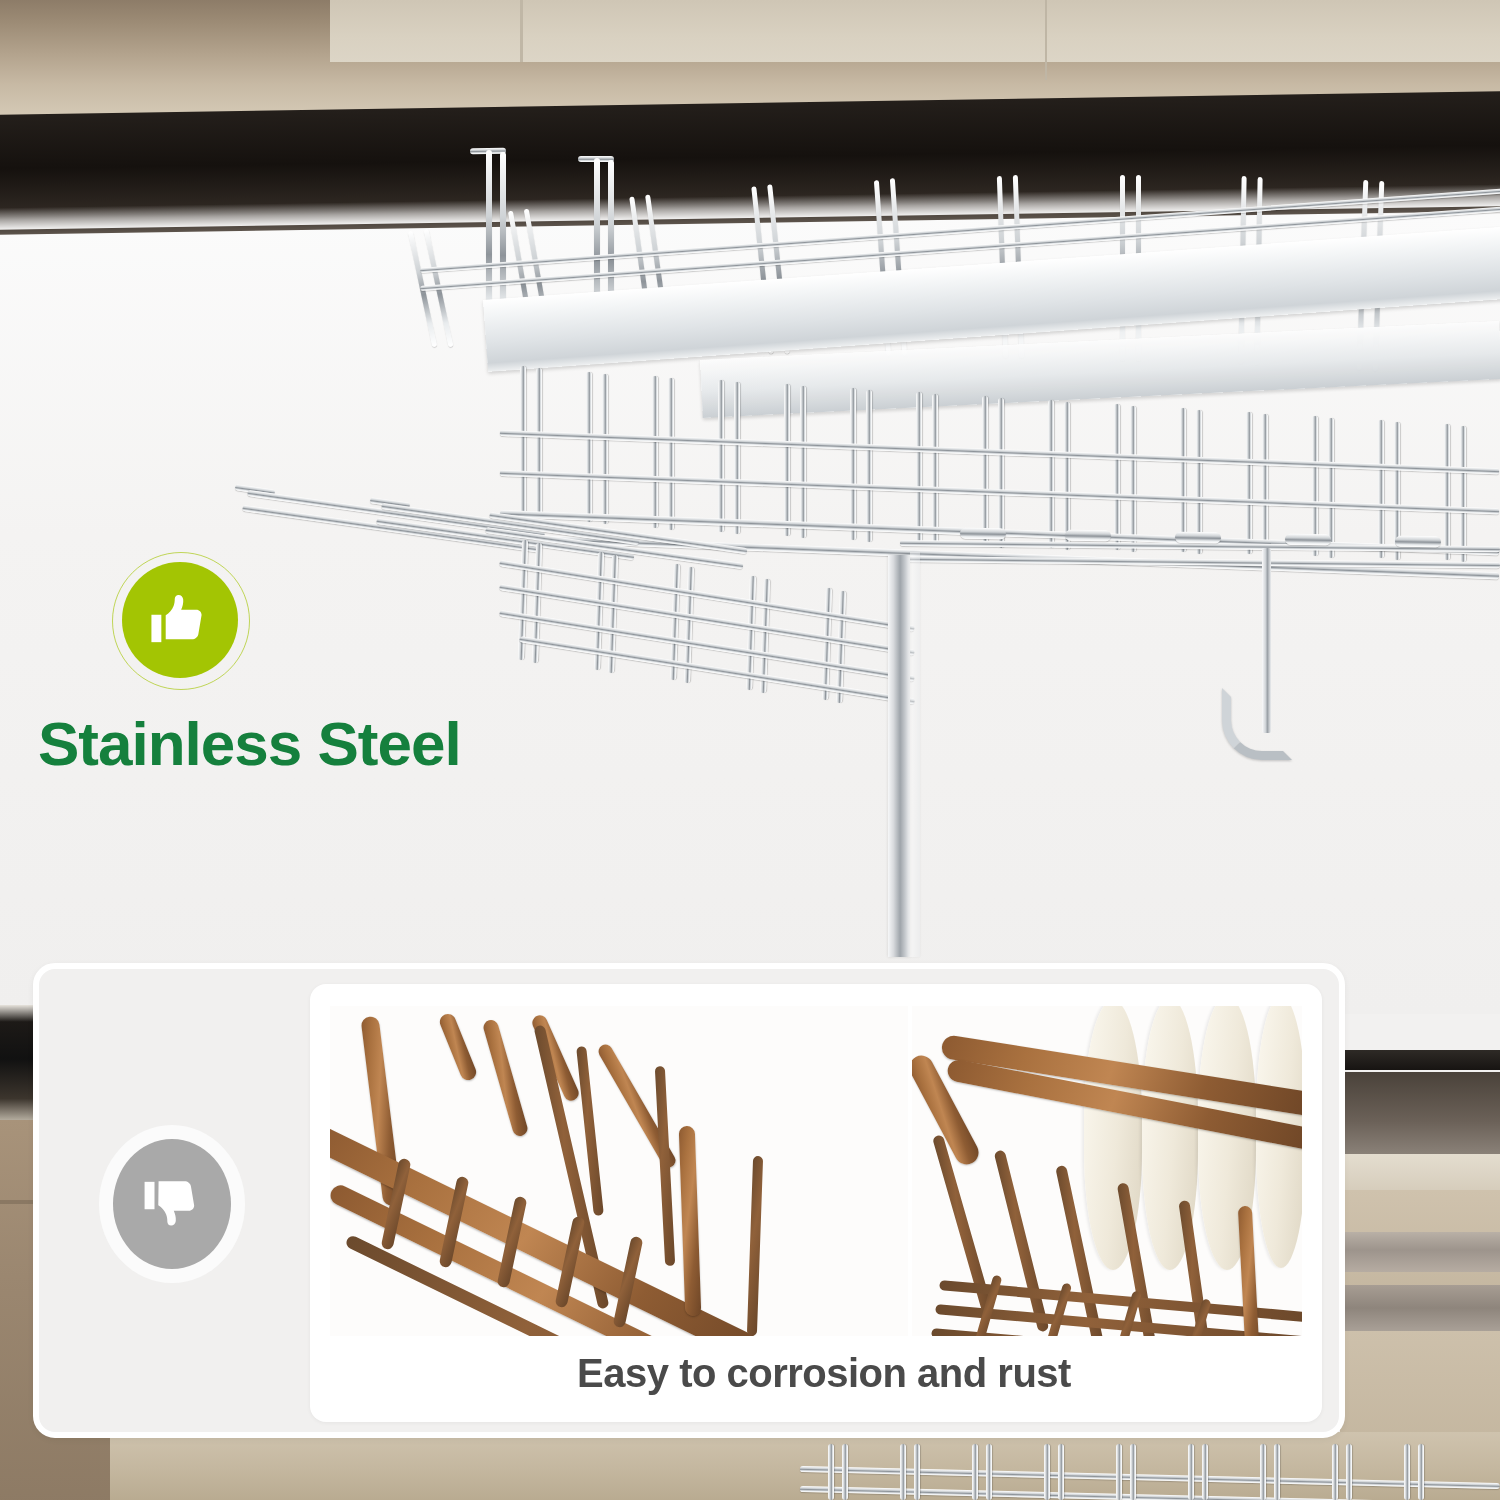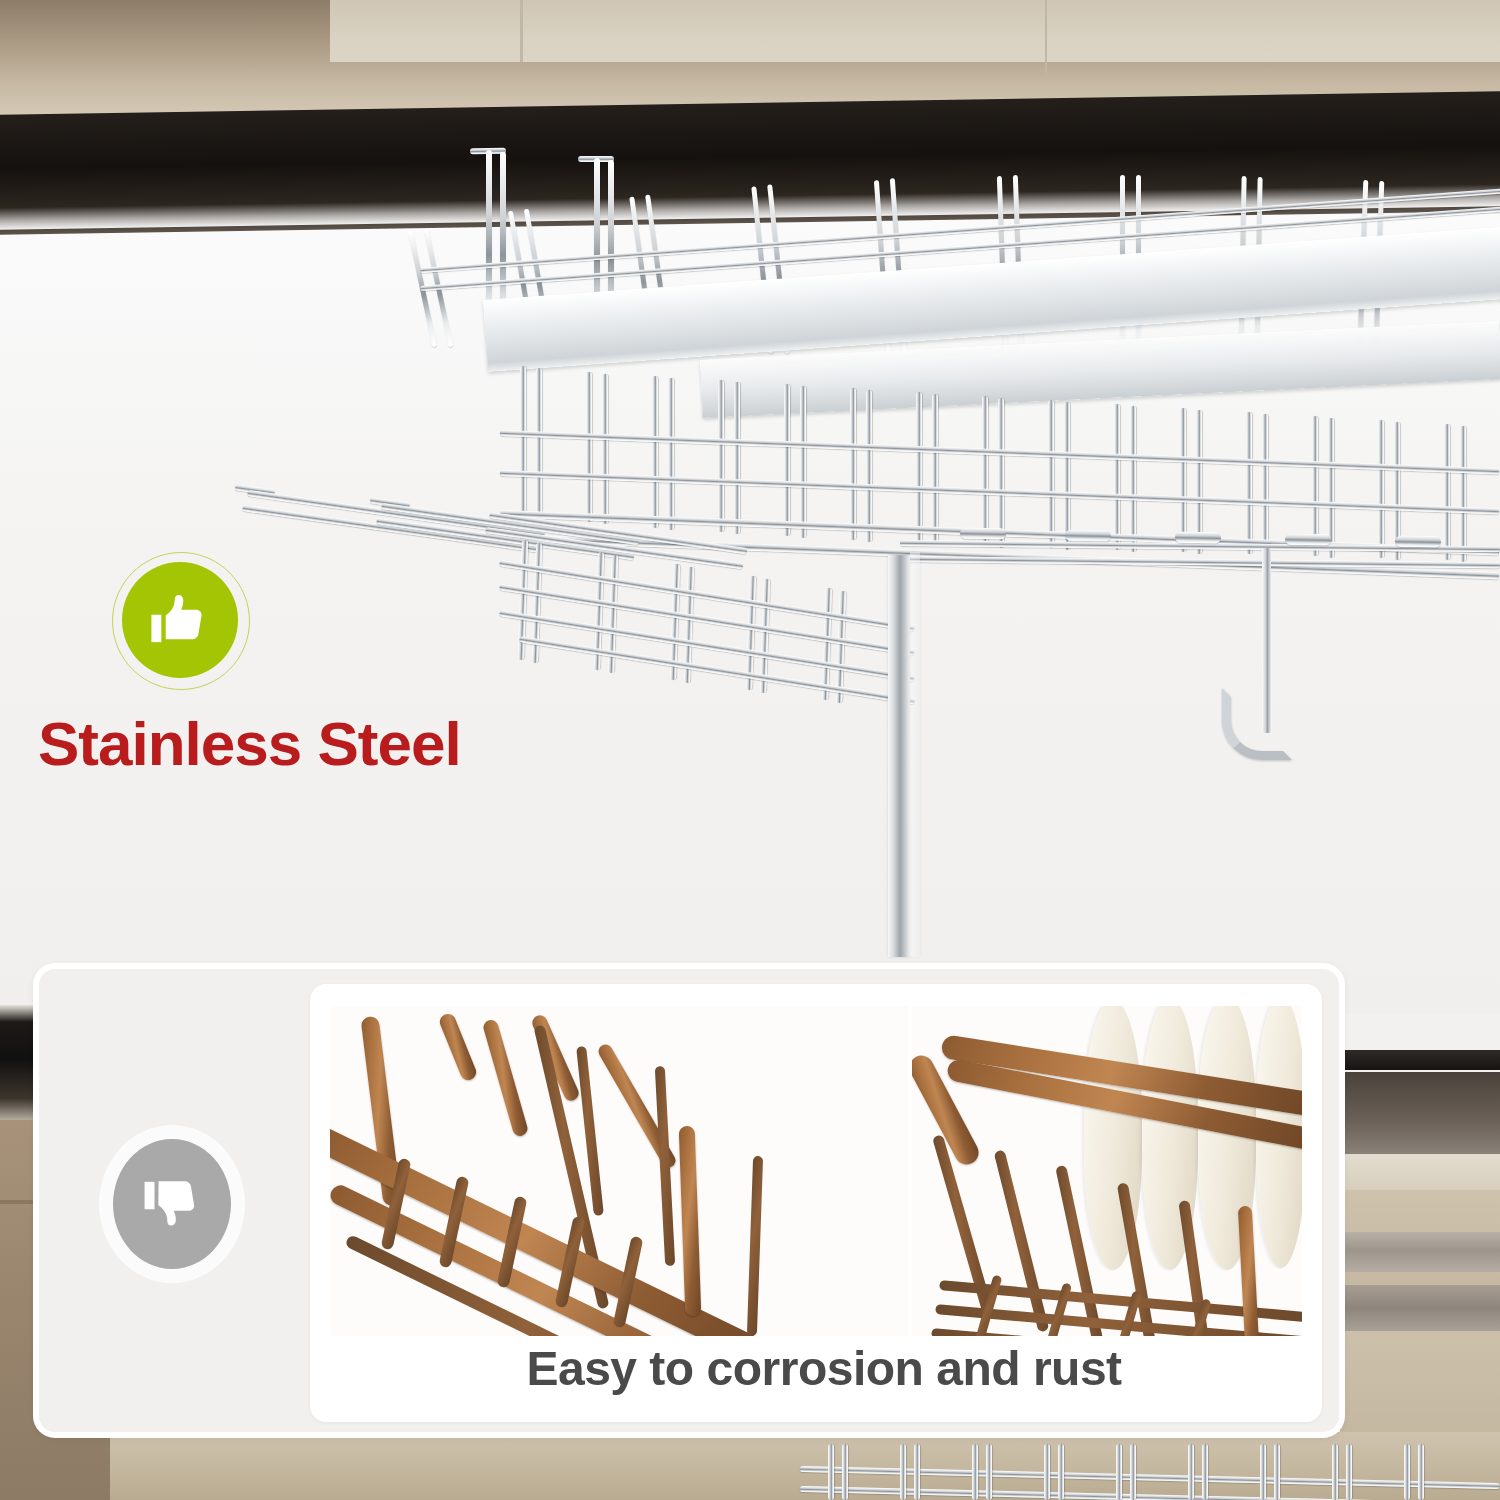--- a/index.html
+++ b/index.html
@@ -96,21 +96,21 @@
   .photo{position:relative;flex:1;background:#fdfcfb;overflow:hidden;}
   .photo.p2{flex:0 0 390px;}
   .rust{position:absolute;border-radius:20px;
     background:linear-gradient(100deg,#8d5a31 0%,#a9713f 22%,#c08652 45%,#8e5c33 70%,#6d4526 100%);
     box-shadow:0 1px 2px rgba(0,0,0,.25);}
   .rust-thin{position:absolute;border-radius:8px;
     background:linear-gradient(100deg,#6b4a2d,#90613a 40%,#6a472a);}
   .dishwhite{position:absolute;background:linear-gradient(95deg,#fbf8ef 0%,#efe9da 55%,#ded6c3 100%);
     border-radius:50%/44%;box-shadow:-2px 0 3px rgba(0,0,0,.07);}
   .caption{position:absolute;left:16px;right:0;bottom:26px;text-align:center;
-    font-size:48px;font-weight:bold;color:#4a4a4a;letter-spacing:-0.5px;
+    font-size:40px;font-weight:bold;color:#4a4a4a;letter-spacing:-0.5px;
     font-family:"Liberation Sans",sans-serif;}
 
   
   .lower-rack{position:absolute;left:0;top:0;}
 </style>
 </head>
 <body>
 
 <div id="stage">
 
@@ -252,21 +252,21 @@
 
 
   <div id="feature-block">
     <div class="thumb-ring"></div>
     <div class="thumb-circle" style="background:#a3c503;">
       <svg width="72" height="70" viewBox="0 0 24 24" aria-hidden="true">
         <path fill="#ffffff" d="M2.2 10.2h3.4v9.4H2.2z" rx="0.4"></path>
         <path fill="#ffffff" d="M7.1 10.4c1.2-.7 2.2-1.9 2.7-3.2.3-.8.4-1.6.4-2.4 0-.8.5-1.4 1.3-1.4.9 0 1.5.7 1.6 1.6.1 1.2-.2 2.4-.7 3.5h5.2c1 0 1.8.8 1.8 1.8l-1.1 6.5c-.2 1.1-1.1 1.8-2.2 1.8H7.1z"></path>
       </svg>
     </div>
-    <div class="feature-title" style="color:#b91c1c;">Stainless Steel</div>
+    <div class="feature-title" style="color:#15803d;">Stainless Steel</div>
   </div>
 
   <div class="rack lower-rack" style="left:0;top:1430px;width:1500px;height:70px;">
     <div class="wire" style="left:800px;top:36px;width:700px;height:6px;transform:rotate(1.4deg);transform-origin:0 0;"></div>
     <div class="wire" style="left:800px;top:56px;width:700px;height:6px;transform:rotate(1.4deg);transform-origin:0 0;"></div>
     <div class="wire-v" style="left:828px;top:14px;width:6px;height:56px;"></div>
     <div class="wire-v" style="left:842px;top:14px;width:6px;height:56px;"></div>
     <div class="wire-v" style="left:900px;top:14px;width:6px;height:56px;"></div>
     <div class="wire-v" style="left:914px;top:14px;width:6px;height:56px;"></div>
     <div class="wire-v" style="left:972px;top:14px;width:6px;height:56px;"></div>

